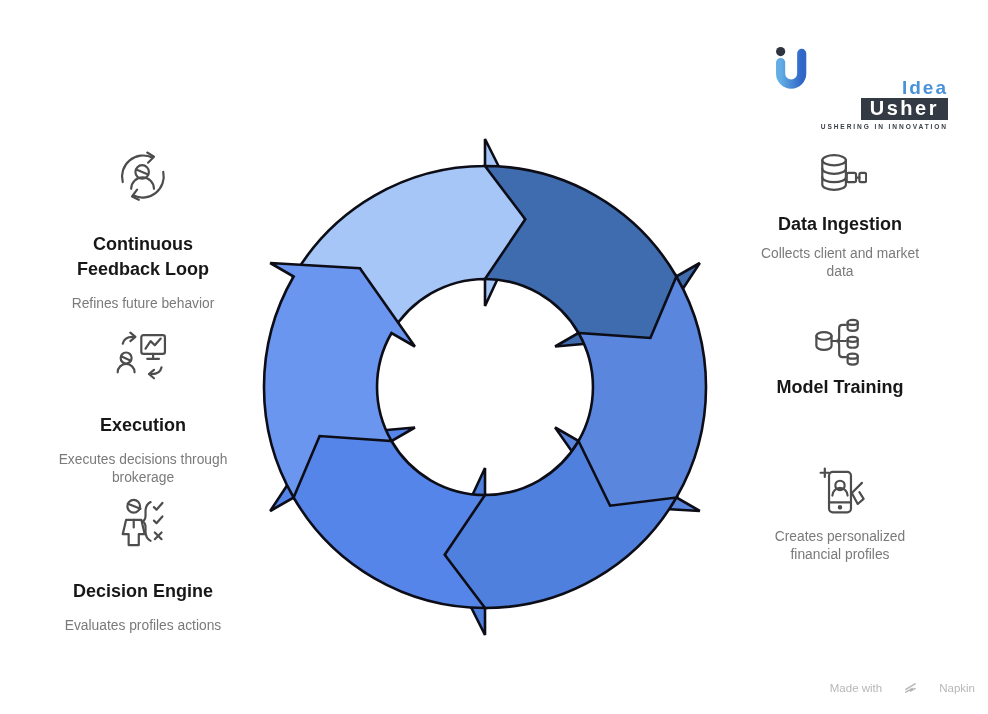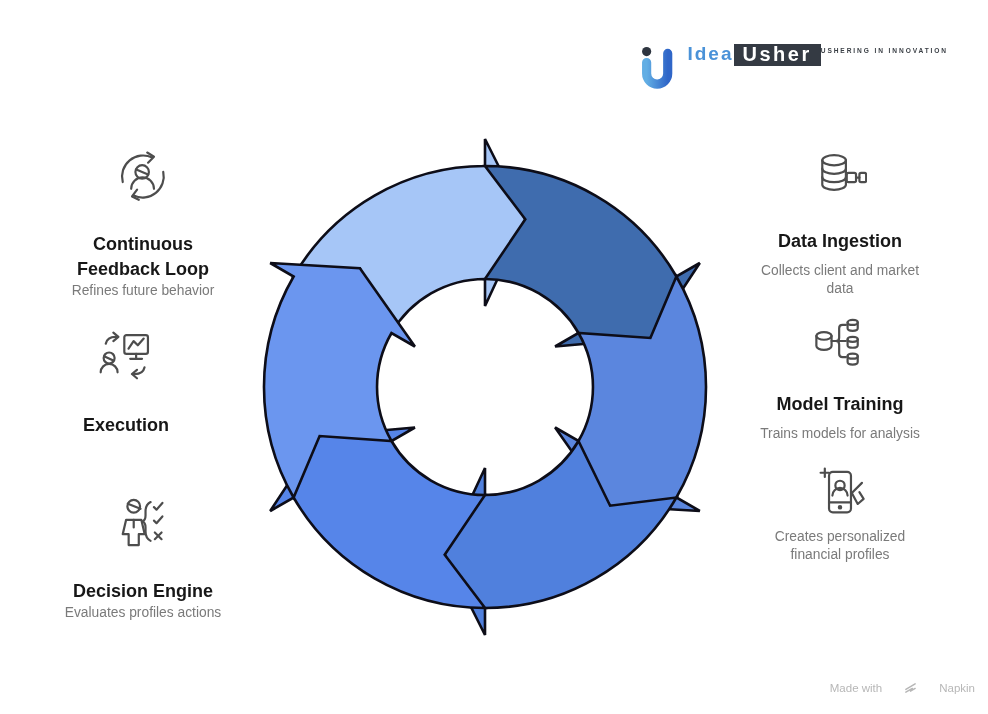--- a/index.html
+++ b/index.html
@@ -8,48 +8,48 @@
     position:relative;
     background:#ffffff;
     font-family:"Liberation Sans","DejaVu Sans",sans-serif;
     overflow:hidden;
     color:#1a1a1a;
   }
 
   
   .logo { position:absolute; top:44px; right:40px; display:flex; align-items:flex-start; gap:6px; }
   .logo-mark { width:44px; height:50px; }
-  .logo-text { display:flex; flex-direction:row; align-items:flex-start; }
+  .logo-text { display:flex; flex-direction:column; align-items:flex-end;margin-top:34px; }
   .brand-top { font-size:19px; font-weight:bold; color:#4a92d8; letter-spacing:2px; line-height:20px; }
   .brand-bottom { background:#343a43; color:#ffffff; font-size:20px; font-weight:bold;
                   letter-spacing:2.5px; padding:1px 9px 2px 9px; line-height:19px; }
   .tagline { font-size:6.6px; font-weight:bold; color:#3a3f45; letter-spacing:1.9px; margin-top:3px; }
 
   
   #cycle-svg { position:absolute; left:215px; top:117px; }
 
   
   .item { position:absolute; display:flex; flex-direction:column; align-items:center; text-align:center; }
   .item .ic { width:54px; height:54px; stroke:#4d4d4d; fill:none; stroke-width:2.6;
               stroke-linecap:round; stroke-linejoin:round; }
   .title { font-weight:bold; font-size:18px; line-height:25px; color:#171717; margin-top:11px; }
-  .subtitle { font-size:13.8px; line-height:18px; color:#7a7a7a; }
+  .subtitle { font-size:13.8px; line-height:18px; color:#7a7a7a; margin-top:13px; }
 
   .l1 { left:33px;  top:150px; width:220px; }
-  .l2 { left:16px;  top:331px; width:220px;text-align:center; }
+  .l2 { left:33px;  top:331px; width:220px;text-align:center; }
   .l3 { left:33px;  top:497px; width:220px; }
   .r1 { left:738px; top:151px; width:204px; }
   .r2 { left:738px; top:314px; width:204px; }
   .r3 { left:738px; top:466px; width:204px; }
 
   .l1 .title, .l2 .title, .l3 .title { max-width:185px;margin-top:28px; }
   .l1 .subtitle, .l2 .subtitle, .l3 .subtitle { max-width:228px; }
   .r1 .title, .r2 .title, .r3 .title { max-width:172px; }
   .r1 .subtitle, .r2 .subtitle, .r3 .subtitle { max-width:172px; }
-  .r1 .title, .r2 .title, .r3 .title { margin-top:24px; }
+  .r1 .title, .r2 .title, .r3 .title { margin-top:7px; }
   .r1 .subtitle, .r2 .subtitle, .r3 .subtitle { margin-top:8px; }
 
   
   .made-with { position:absolute; right:13px; bottom:20px; display:flex; align-items:center; gap:22px;
                font-size:11.5px; color:#b7b7b7; }
   .napkin-mark { width:13px; height:13px; }
 </style>
 </head>
 <body>
 
@@ -101,20 +101,21 @@
     <path d="M44 27 v6 M37 33 h14"></path>
     <circle cx="12" cy="32" r="6.5"></circle>
     <path d="M6 30 L17 35"></path>
     <path d="M2 49 a10 10 0 0 1 20 0"></path>
     <path d="M8 15 q2 -9 14 -8"></path>
     <path d="M17 2 L23 7 L17 12"></path>
     <path d="M54 43 q-2 9 -14 8"></path>
     <path d="M45 46 L39 51 L45 56"></path>
   </svg>
   <div class="title">Execution</div>
+  <div class="subtitle">Executes decisions through brokerage</div>
 </div>
 
 <div class="item l3">
   <svg class="ic" viewBox="0 0 64 64">
     <circle cx="21" cy="11" r="7.5"></circle>
     <path d="M14 8 L29 14"></path>
     <path d="M12 27 h18 l4 17 h-7 v13 h-12 v-13 h-7 z"></path>
     <path d="M21 27 v9"></path>
     <path d="M41 6 q-6 3 -6 11 v5 q0 6 -4 7 q4 1 4 7 v5 q0 8 6 11"></path>
     <path d="M45 12 l3 3 l7 -8"></path>
@@ -147,21 +148,20 @@
     <path d="M31 32 h8"></path>
     <path d="M27 32 q4 0 4 4 v11 q0 4 4 4 h4"></path>
     <ellipse cx="47" cy="10" rx="6" ry="3"></ellipse>
     <path d="M41 10 v7 a6 3 0 0 0 12 0 v-7"></path>
     <ellipse cx="47" cy="30" rx="6" ry="3"></ellipse>
     <path d="M41 30 v7 a6 3 0 0 0 12 0 v-7"></path>
     <ellipse cx="47" cy="50" rx="6" ry="3"></ellipse>
     <path d="M41 50 v7 a6 3 0 0 0 12 0 v-7"></path>
   </svg>
   <div class="title">Model Training</div>
-  <div class="subtitle">Trains models for analysis</div>
 </div>
 
 <div class="item r3">
   <svg class="ic" viewBox="0 0 64 64">
     <path d="M14 3 v10 M9 8 h10"></path>
     <rect x="19" y="7" width="26" height="48" rx="4.5"></rect>
     <circle cx="32" cy="23" r="5.5"></circle>
     <path d="M23 35 a9 9 0 0 1 18 0"></path>
     <path d="M19 43 h26"></path>
     <circle cx="32" cy="49" r="1.4" fill="#4d4d4d"></circle>

